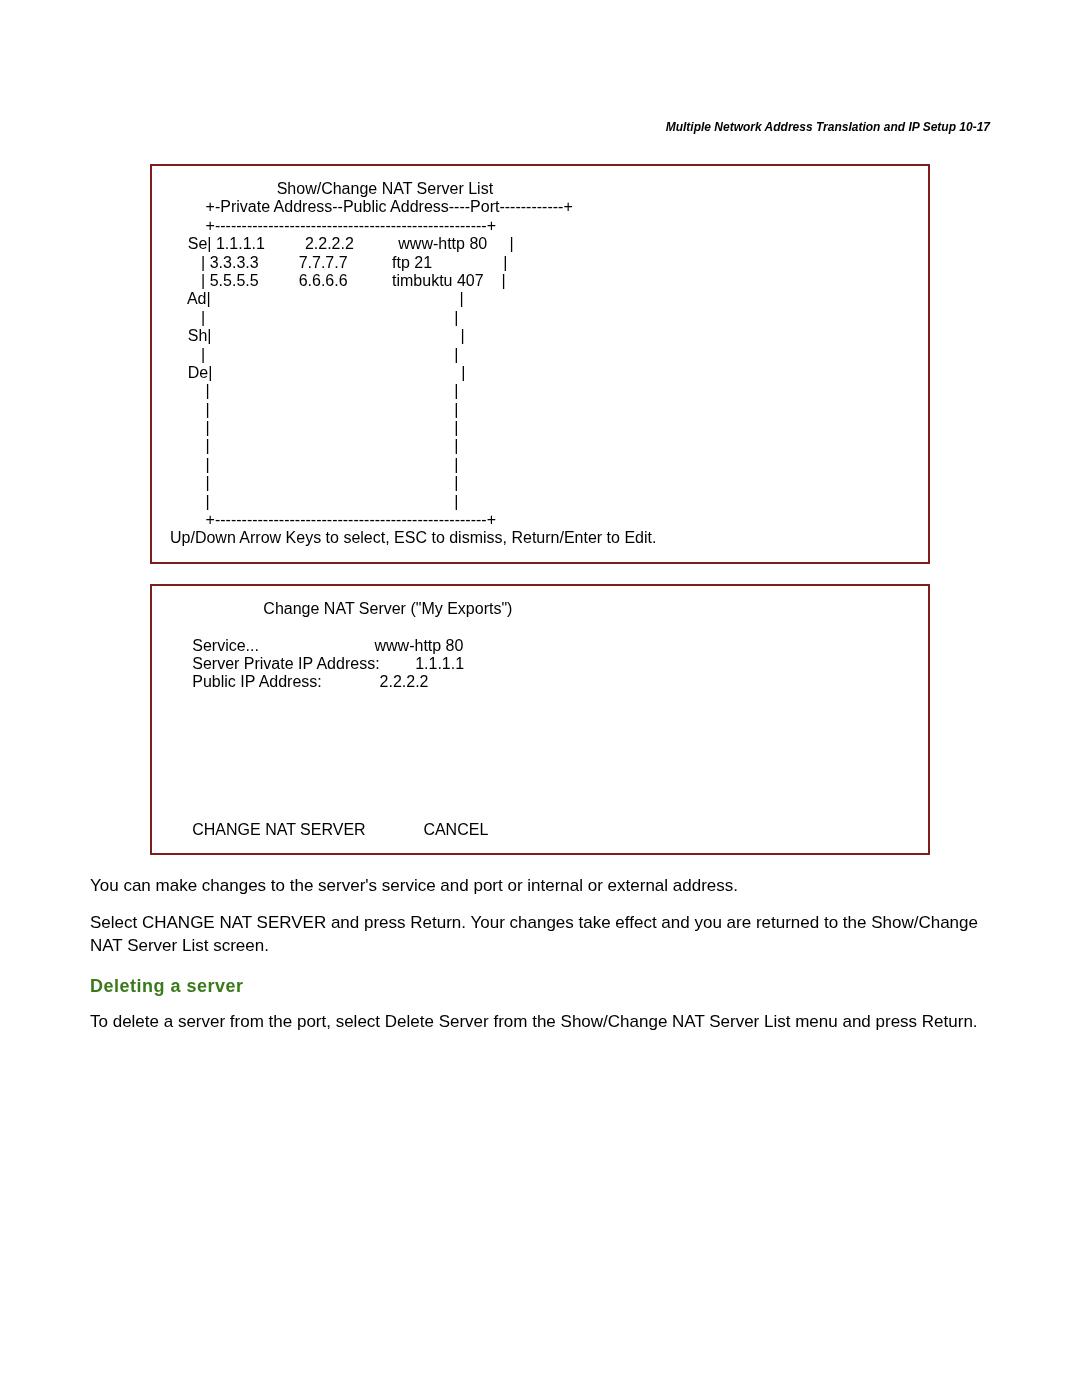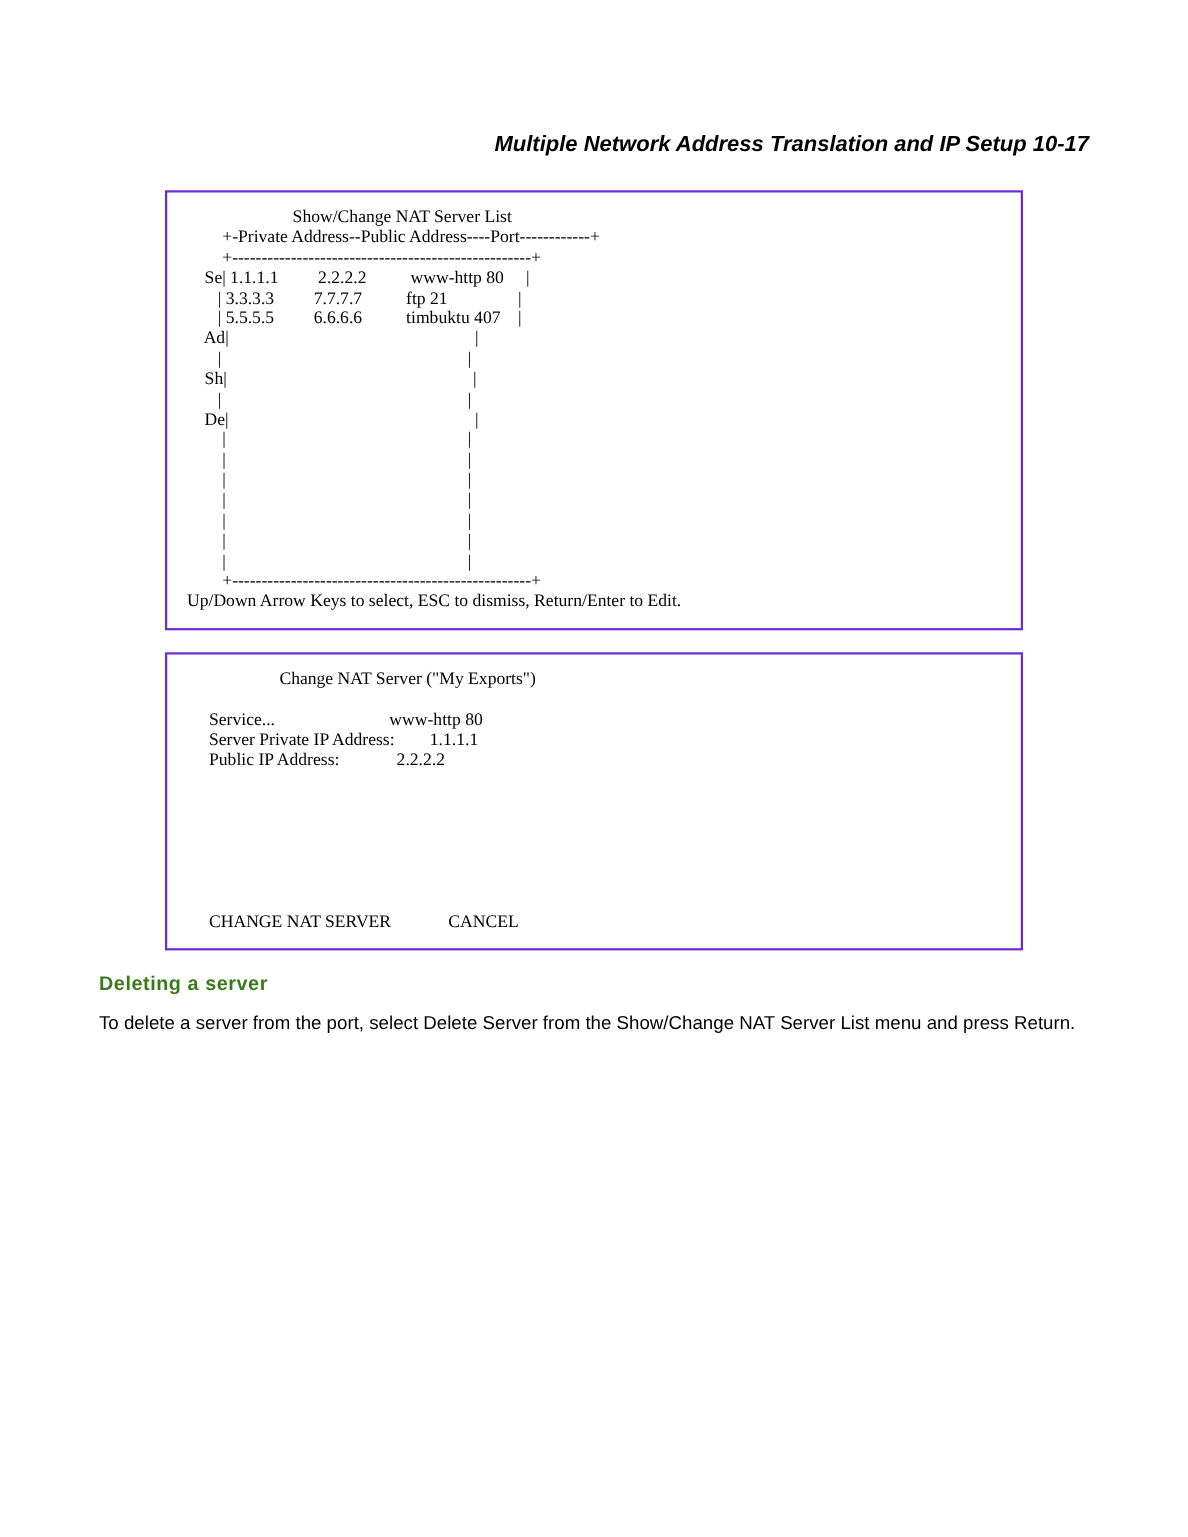--- a/index.html
+++ b/index.html
@@ -10,28 +10,28 @@
     color: #000;
     width: 1080px;
   }
   .page {
     padding: 120px 90px 80px 90px;
   }
   .running-head {
     text-align: right;
     font-style: italic;
     font-weight: bold;
-    font-size: 20px;
+    font-size: 12px;
     margin-bottom: 30px;
   }
   .term-box {
-    border: 2px solid #6d28d9;
+    border: 2px solid #7f1d1d;
     margin: 10px 60px 20px 60px;
     padding: 14px 18px 14px 18px;
-    font-family: Liberation Serif, serif;
+    font-family: Liberation Sans, sans-serif;
     font-size: 16px;
     line-height: 1.15;
     white-space: pre;
   }
   .body-text {
     font-size: 17px;
     line-height: 1.35;
     margin: 14px 0;
   }
   .subheading {
@@ -79,19 +79,21 @@
 
 
 
 
 
 
 
      CHANGE NAT SERVER             CANCEL
 </div>
 
+  <p class="body-text">You can make changes to the server's service and port or internal or external address.</p>
 
+  <p class="body-text">Select CHANGE NAT SERVER and press Return. Your changes take effect and you are returned to the Show/Change NAT Server List screen.</p>
 
   <div class="subheading">Deleting a server</div>
 
   <p class="body-text">To delete a server from the port, select Delete Server from the Show/Change NAT Server List menu and press Return.</p>
 
 </div>
 
 </body></html>

